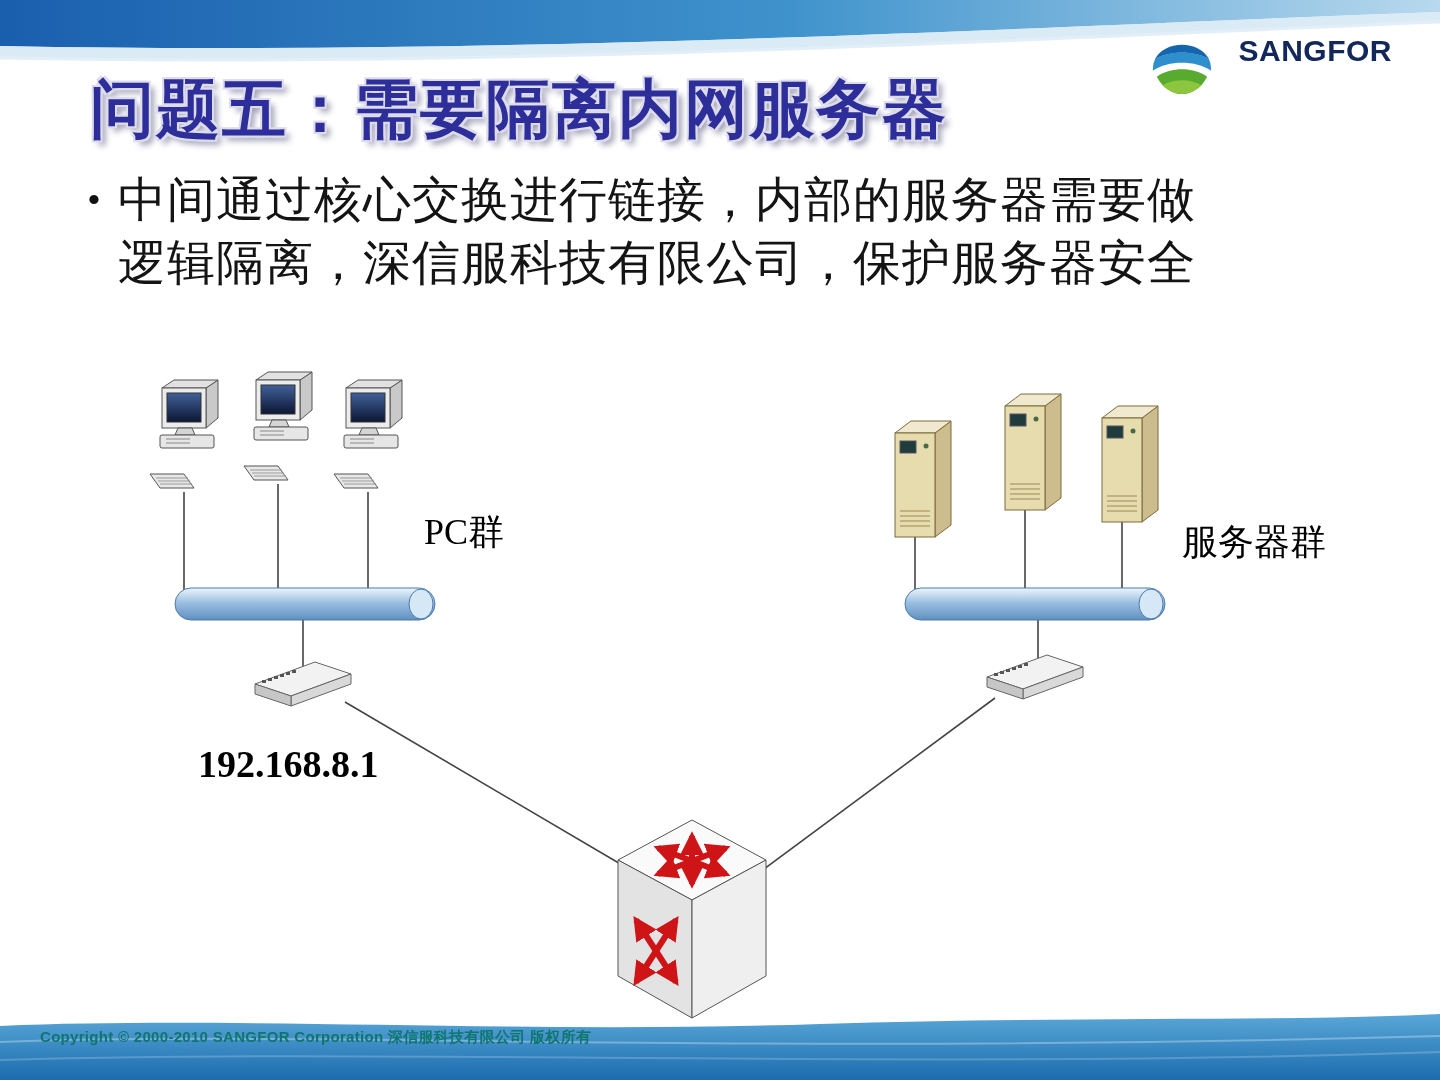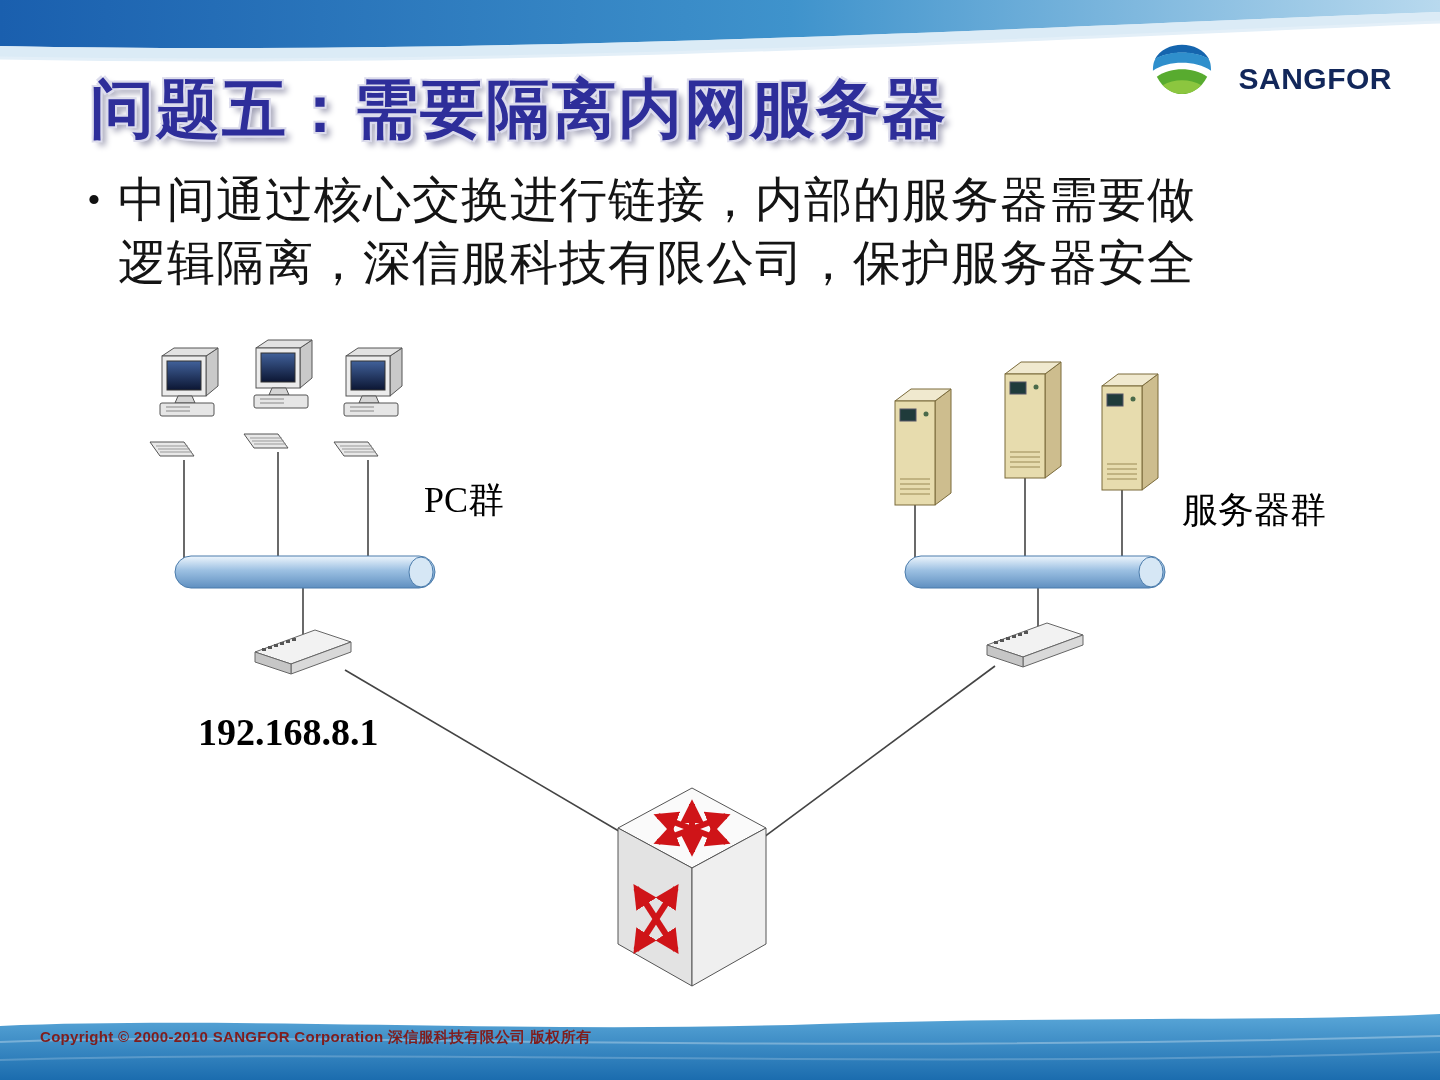--- a/index.html
+++ b/index.html
@@ -3,58 +3,58 @@
 <meta charset="utf-8">
 <style>
   html,body { margin:0; padding:0; background:#fff; }
   .slide {
     position:relative; width:1440px; height:1080px; overflow:hidden;
     background:#ffffff; font-family:"Liberation Sans", sans-serif;
   }
   
   .header-svg { position:absolute; top:0; left:0; width:1440px; height:150px; display:block; }
   
-  .logo { position:absolute; top:34px; right:48px; display:flex; align-items:flex-end; gap:26px; }
+  .logo { position:absolute; top:34px; right:48px; display:flex; align-items:flex-start; gap:26px; }
   .logo-globe { width:62px; height:62px; display:block; }
   .logo-text { font-size:30px; font-weight:700; color:#12275a; letter-spacing:.5px; }
   
   .title {
     position:absolute; left:82px; top:58px; margin:8px;
     font-size:64px; font-weight:800; color:#2e2e9a; letter-spacing:2px;
     text-shadow: 2px 2px 0 #dcdcec, -2px -2px 0 #dcdcec, 2px -2px 0 #dcdcec,
                  -2px 2px 0 #dcdcec, 5px 5px 6px #9a9ab0;
     font-family:"Liberation Sans","DejaVu Sans",sans-serif;
   }
   
   .bullet { position:absolute; left:88px; top:168px; display:flex; align-items:flex-start; }
   .bullet-marker { font-size:34px; color:#111; margin:12px 18px 0 0; }
   .bullet-text {
     font-family:Liberation Serif, serif;
     font-size:48px; color:#141414; line-height:1.32; letter-spacing:1px;
   }
   
-  .diagram { position:absolute; left:0; top:328px; width:1268px; height:680px; }
+  .diagram { position:absolute; left:0; top:360px; width:1268px; height:680px; }
   .diagram-svg { position:absolute; left:0; top:0; width:1440px; height:680px; display:block; }
   .wire { stroke:#444; stroke-width:1.6; }
   .arr  { stroke:#cf1418; stroke-width:6; marker-start:url(#ah); marker-end:url(#ah); }
   .dia-label {
     position:absolute; font-family:"Liberation Serif","DejaVu Serif",serif;
     color:#000; white-space:nowrap;
   }
   .group-label { font-size:36px; }
   .ip-label { font-size:38px; font-weight:700; }
   .lbl-pc     { left:424px;  top:148px; }
   .lbl-server { left:1182px; top:158px;text-align:center; }
   .lbl-ip-left  { left:198px;  top:382px; }
   .lbl-ip-right { left:1116px; top:358px; }
   
   .footer-svg { position:absolute; left:0; bottom:0; width:1440px; height:68px; display:block; }
   .copyright {
     position:absolute; left:40px; top:1028px; font-size:15px; font-weight:600;
-    color:#7f1d1d; letter-spacing:.3px;
+    color:#0f766e; letter-spacing:.3px;
   }
 </style>
 </head>
 <body>
 
 <div class="slide">
 
   <svg class="header-svg" viewBox="0 0 1440 150" preserveAspectRatio="none" aria-hidden="true">
     <defs>
       <linearGradient id="hg" x1="0" y1="0" x2="1" y2="0">

